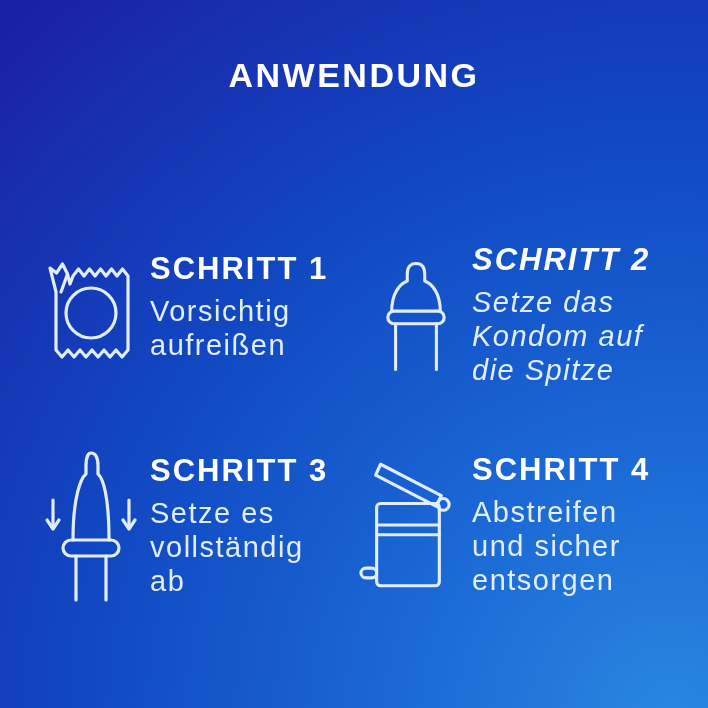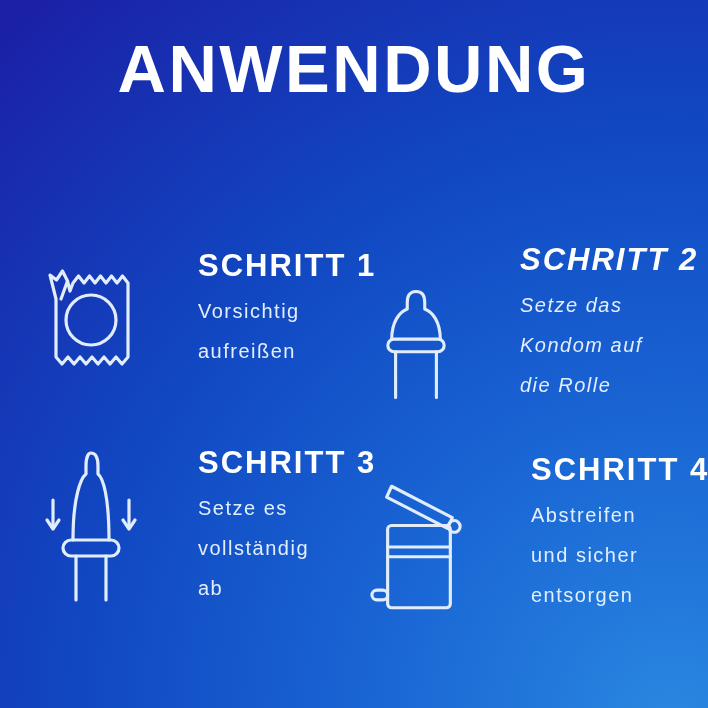--- a/index.html
+++ b/index.html
@@ -7,48 +7,48 @@
     width:708px;height:708px;overflow:hidden;
     font-family:"Liberation Sans", sans-serif;
     -webkit-font-smoothing:antialiased;
   }
   .poster{
     position:relative;width:708px;height:708px;
     background:radial-gradient(135% 135% at 95% 102%,
       #2a87e0 0%, #1a67d5 30%, #1148c2 62%, #1b21a7 100%);
   }
   .title{
-    position:absolute;top:42px;left:0;right:0;
+    position:absolute;top:48px;left:0;right:0;
     text-align:center;color:#ffffff;
-    font-weight:700;font-size:67px;line-height:54px;letter-spacing:2.5px;
+    font-weight:700;font-size:34px;line-height:54px;letter-spacing:2.5px;
   }
-  .step{position:absolute;display:flex;align-items:flex-end;gap:48px;}
+  .step{position:absolute;display:flex;align-items:center;}
   .icon-box{flex:0 0 auto;display:flex;justify-content:center;}
   .texts{flex:0 0 auto;max-width:210px;}
   .step-heading{
     color:#ffffff;font-weight:700;font-size:31px;line-height:31px;
     letter-spacing:2px;margin:4px 0 10px 0;white-space:nowrap;
   }
   .step-body{
-    color:#e3eefd;font-size:20px;line-height:40px;letter-spacing:1.5px;
+    color:#e3eefd;font-size:29px;line-height:34px;letter-spacing:1.5px;
     white-space:pre-line;
   }
   svg.icon{display:block;}
   svg.icon *{
     fill:none;stroke:#e2edfc;stroke-width:3.2;
     stroke-linecap:round;stroke-linejoin:round;
   }
   
   #step1{left:36px;top:246px;}  #step1 .icon-box{width:100px;margin-right:14px;}
   #step1 svg{margin-top:14px;}
   #step2{left:374px;top:240px;font-style:italic;} #step2 .icon-box{width:84px;margin-right:14px;}
   #step2 svg{margin-top:2px;}
   #step3{left:42px;top:440px;}  #step3 .icon-box{width:96px;margin-right:12px;}
   #step3 svg{margin-top:2px;}
-  #step4{left:369px;top:450px;} #step4 .icon-box{width:98px;margin-right:16px;}
+  #step4{left:358px;top:450px;} #step4 .icon-box{width:98px;margin-right:16px;}
   #step4 svg{margin-top:2px;}
 </style>
 </head>
 <body>
 
 <div class="poster">
 
   <div class="title">
     <div>ANWENDUNG</div>
   </div>
@@ -78,21 +78,21 @@
         <path d="M10,58 C10,40 18,30 26,27 L26,20 C26,13 29,9 35,9 C41,9 44,13 44,20 L44,27 C52,30 60,40 60,58"></path>
         <rect x="6" y="58" width="58" height="13" rx="6.5"></rect>
         <path d="M14,71 L14,118"></path>
         <path d="M56,71 L56,118"></path>
       </svg>
     </div>
     <div class="texts">
       <div class="step-heading">SCHRITT 2</div>
       <div class="step-body">Setze das
 Kondom auf
-die Rolle</div>
+die Spitze</div>
     </div>
   </div>
 
   <div class="step" id="step3">
     <div class="icon-box">
       <svg class="icon" width="94" height="166" viewBox="0 0 94 166">
         <path d="M30,98 C30,54 38,36 43,32 L43,24 C43,15 45.5,11 48,11 C52,11 55,15 55,24 L55,32 C60,36 66,54 66,98"></path>
         <rect x="20" y="98" width="56" height="16" rx="8"></rect>
         <path d="M33,114 L33,158"></path>
         <path d="M63,114 L63,158"></path>

